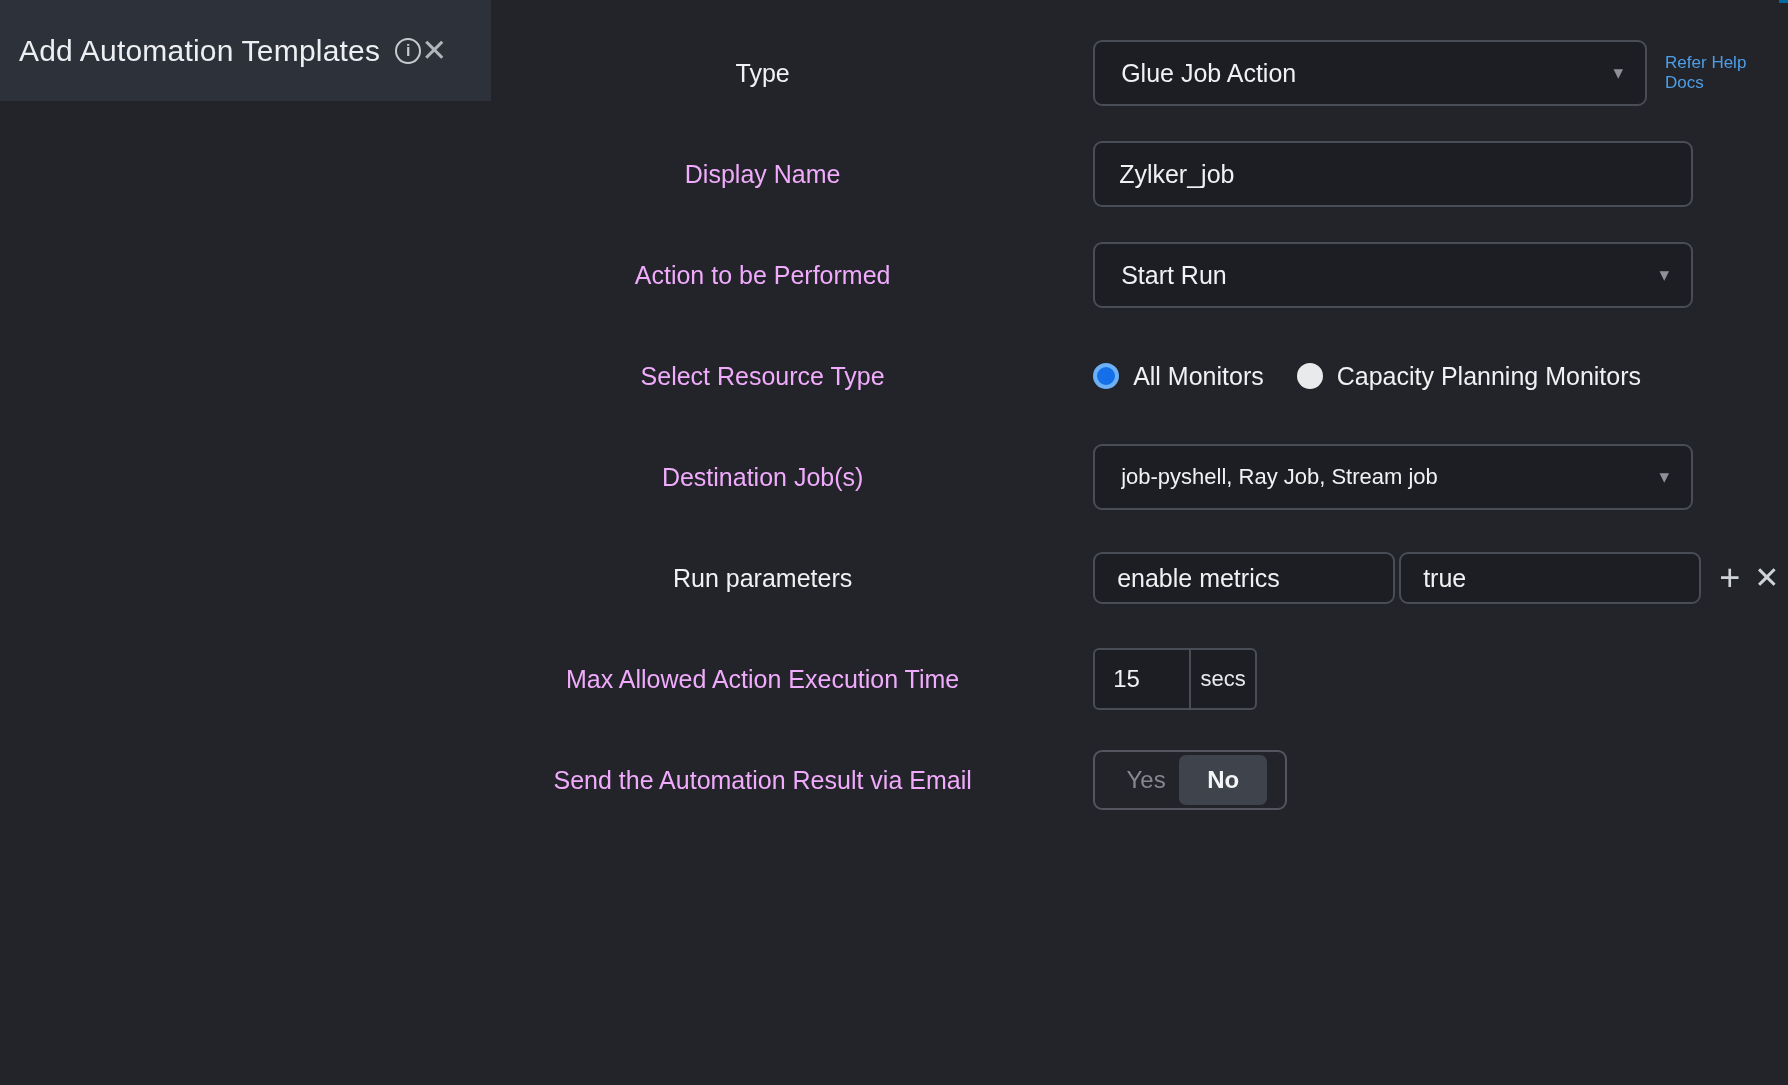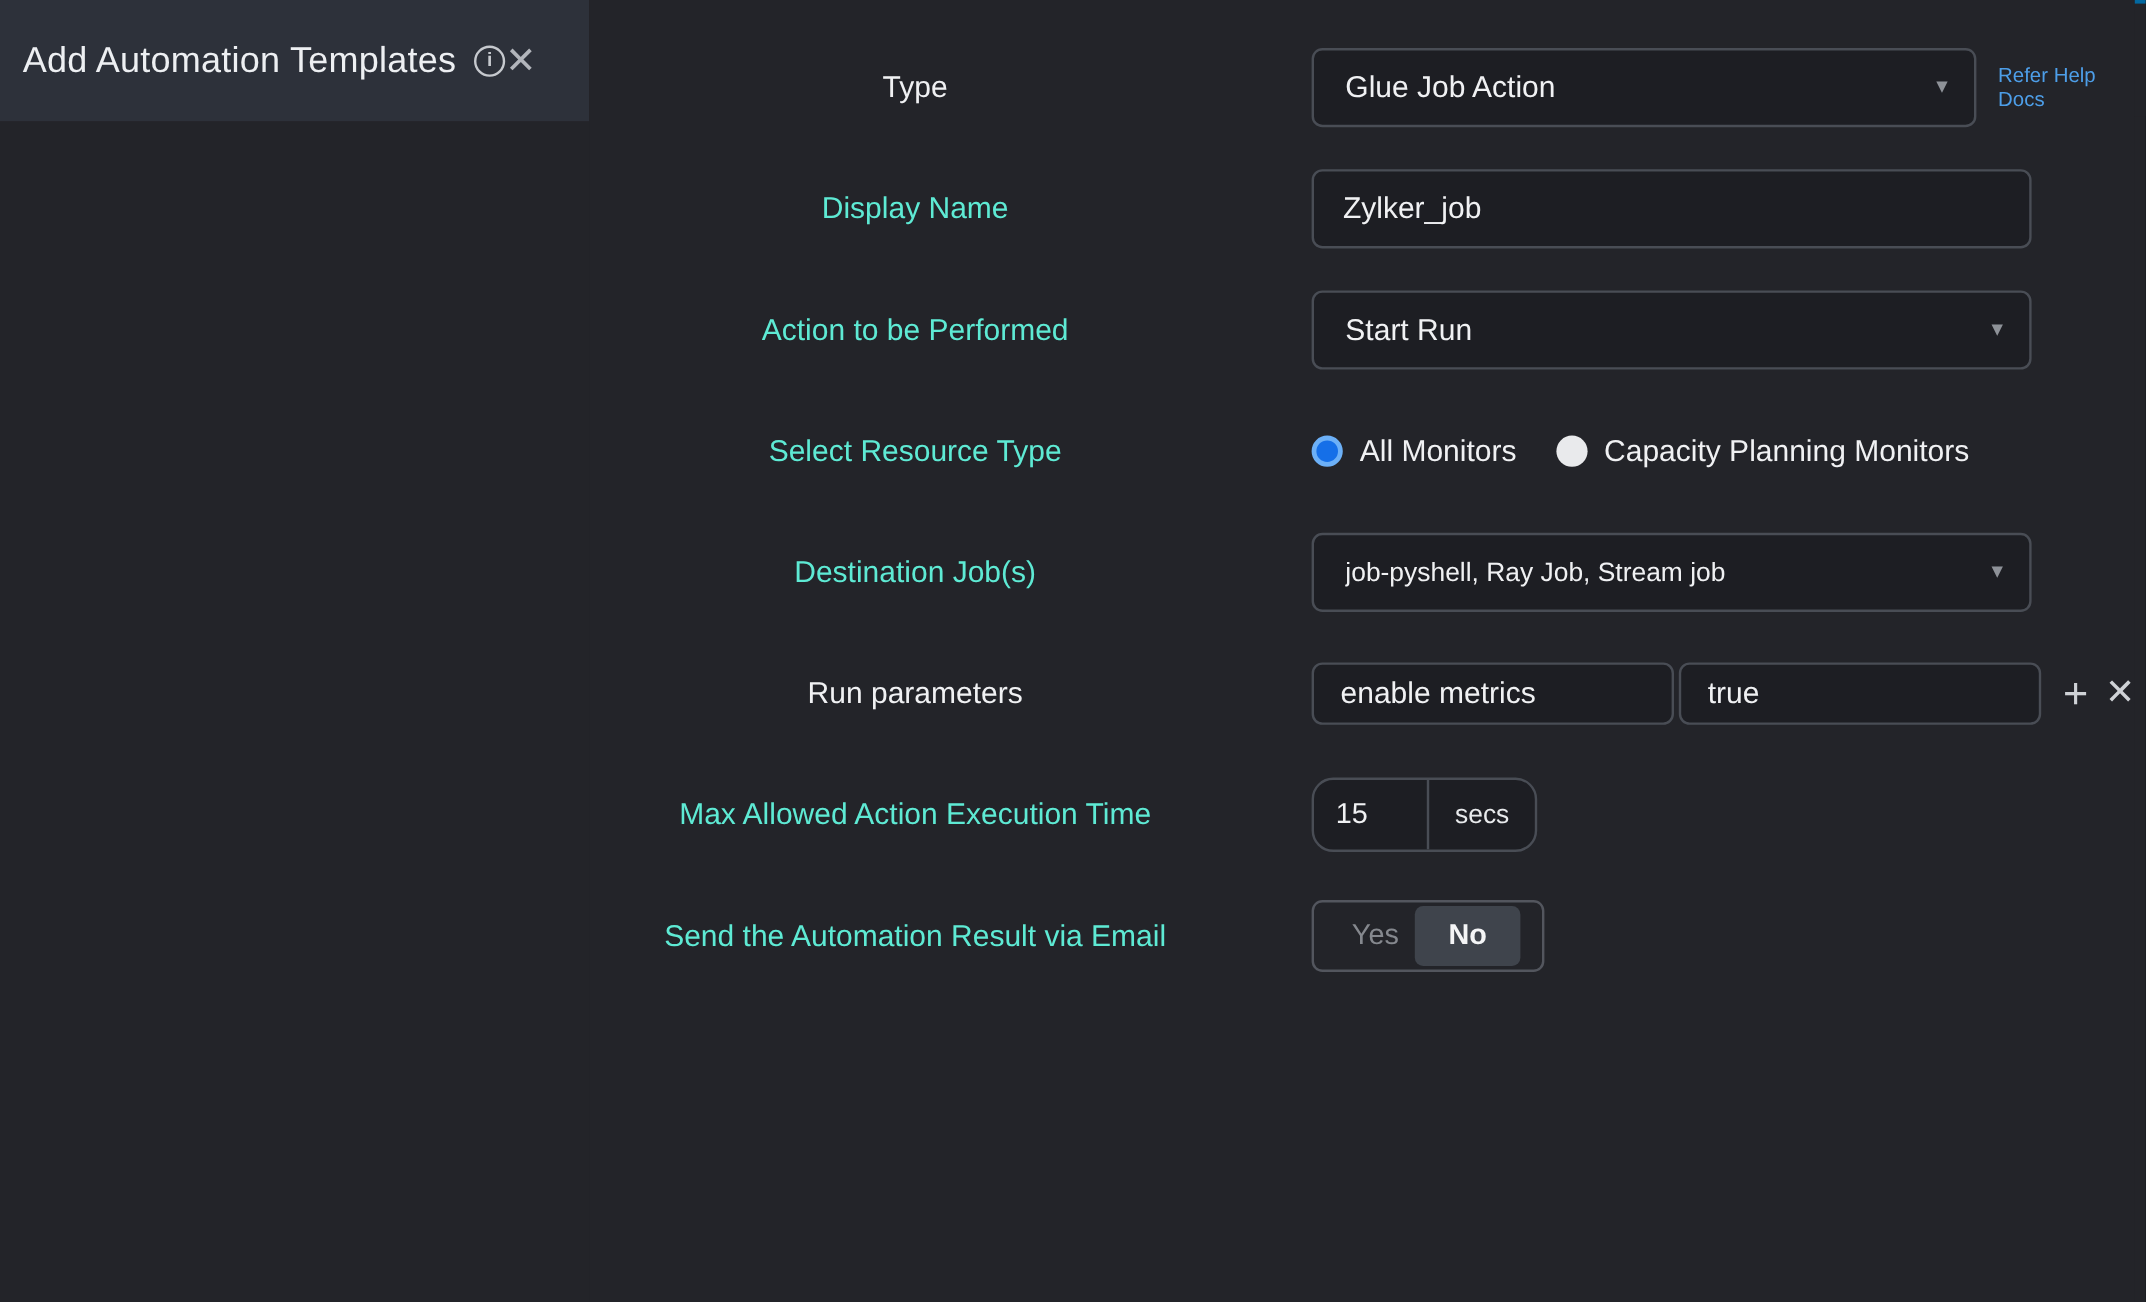--- a/index.html
+++ b/index.html
@@ -34,21 +34,21 @@
     margin-left: auto; color: #b2b5bb; font-size: 31px; line-height: 1;
     cursor: pointer; font-weight: 400;
   }
   
   .modal-body { flex: 1 1 auto; background: #232429; padding-top: 40px; }
   .form-row { display: flex; align-items: center; height: 66px; margin-bottom: 35px; }
   .label-col {
     flex: 0 0 543px; text-align: center;
     font-size: 25px; color: #f0f1f3; line-height: 1.2;
   }
-  .label-col.required { color: #5eead4; }
+  .label-col.required { color: #f0abfc; }
   .field-col { margin-left: 59px; display: flex; align-items: center; }
 
   .select {
     position: relative; width: 600px; height: 66px;
     background: #1d1e23; border: 2px solid #494d55; border-radius: 9px;
     display: flex; align-items: center;
     padding: 0 24px 0 26px;
     color: #f0f1f3; font-size: 25px; cursor: pointer;
   }
   .select .sel-value {
@@ -84,22 +84,22 @@
     color: #f0f1f3; font-size: 25px; padding: 0 22px;
     font-family: "Liberation Sans", "DejaVu Sans", sans-serif;
     outline: none;
   }
   .rp-input + .rp-input { margin-left: 4px; }
   .icon-btn { color: #cfd2d6; cursor: pointer; line-height: 1; }
   .add-btn { font-size: 36px; margin-left: 18px; font-weight: 300; }
   .remove-btn { font-size: 30px; margin-left: 14px; }
   
   .time-box {
-    display: flex; width: 188px; height: 62px; align-items: stretch;
-    background: #1d1e23; border: 2px solid #494d55; border-radius: 18px;
+    display: flex; width: 164px; height: 62px; align-items: stretch;
+    background: #1d1e23; border: 2px solid #494d55; border-radius: 6px;
     overflow: hidden;
   }
   .time-input {
     width: 94px; border: none; background: transparent; outline: none;
     color: #f0f1f3; font-size: 24px; padding-left: 18px;
     font-family: "Liberation Sans", "DejaVu Sans", sans-serif;
   }
   .time-divider { width: 2px; background: #494d55; }
   .time-unit {
     flex: 1; display: flex; align-items: center; justify-content: center;

